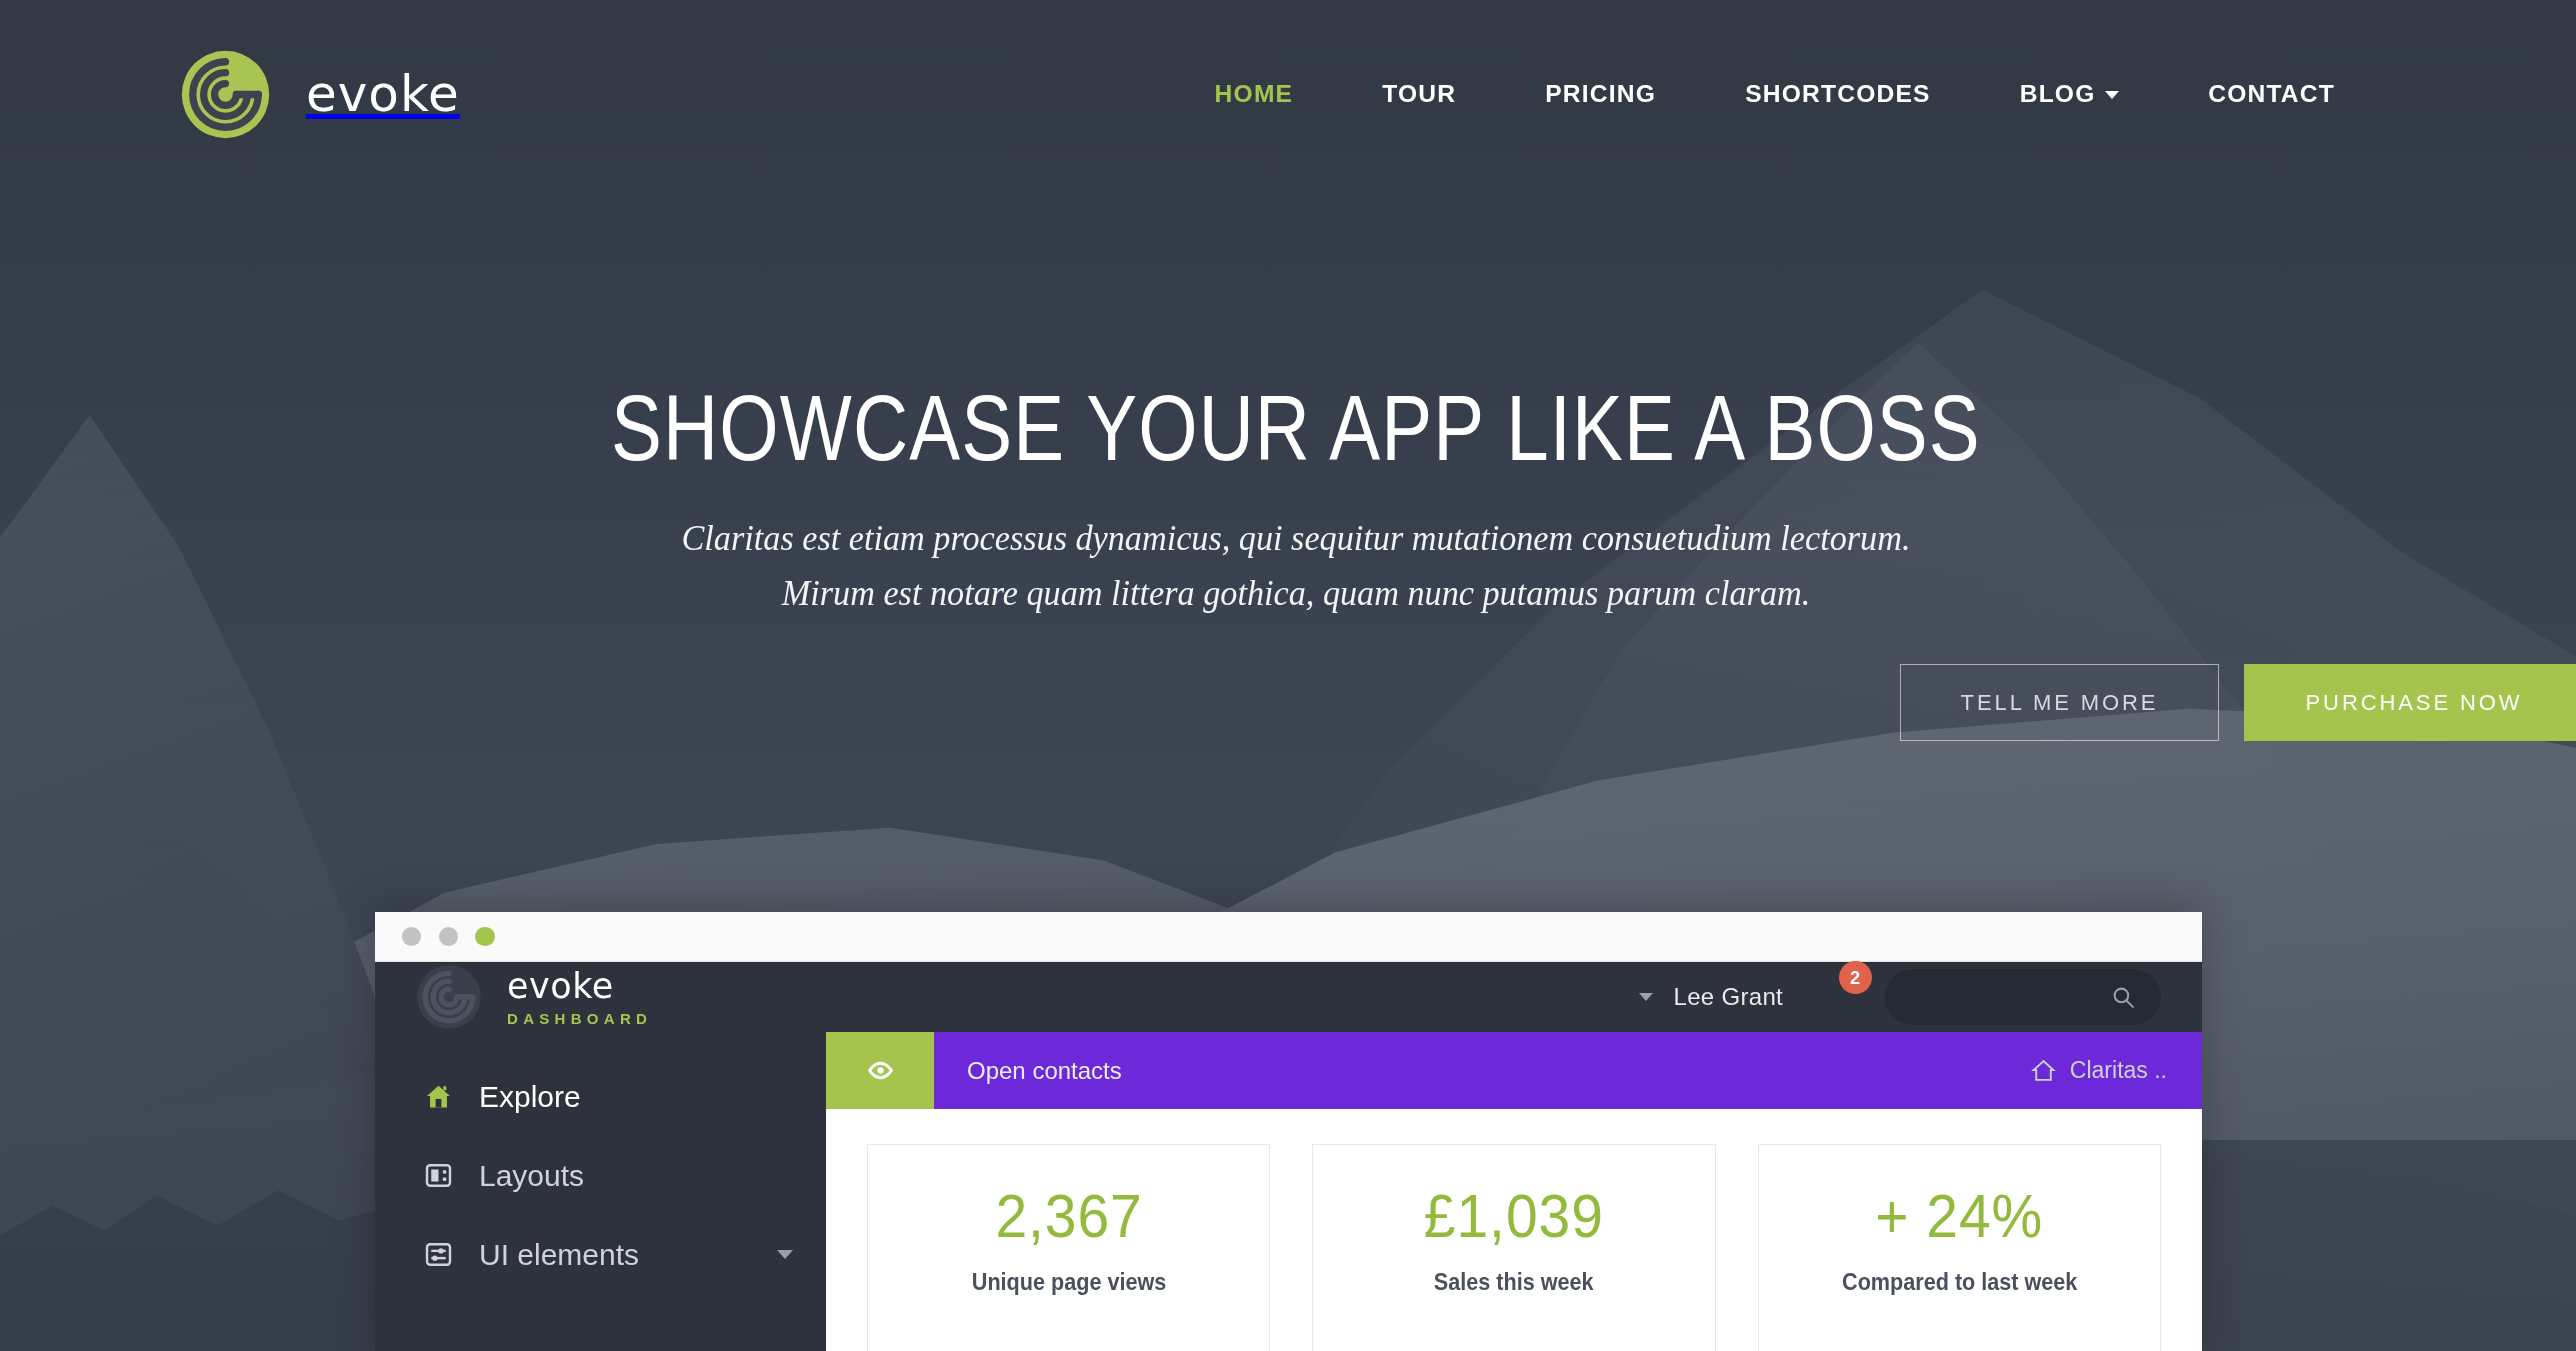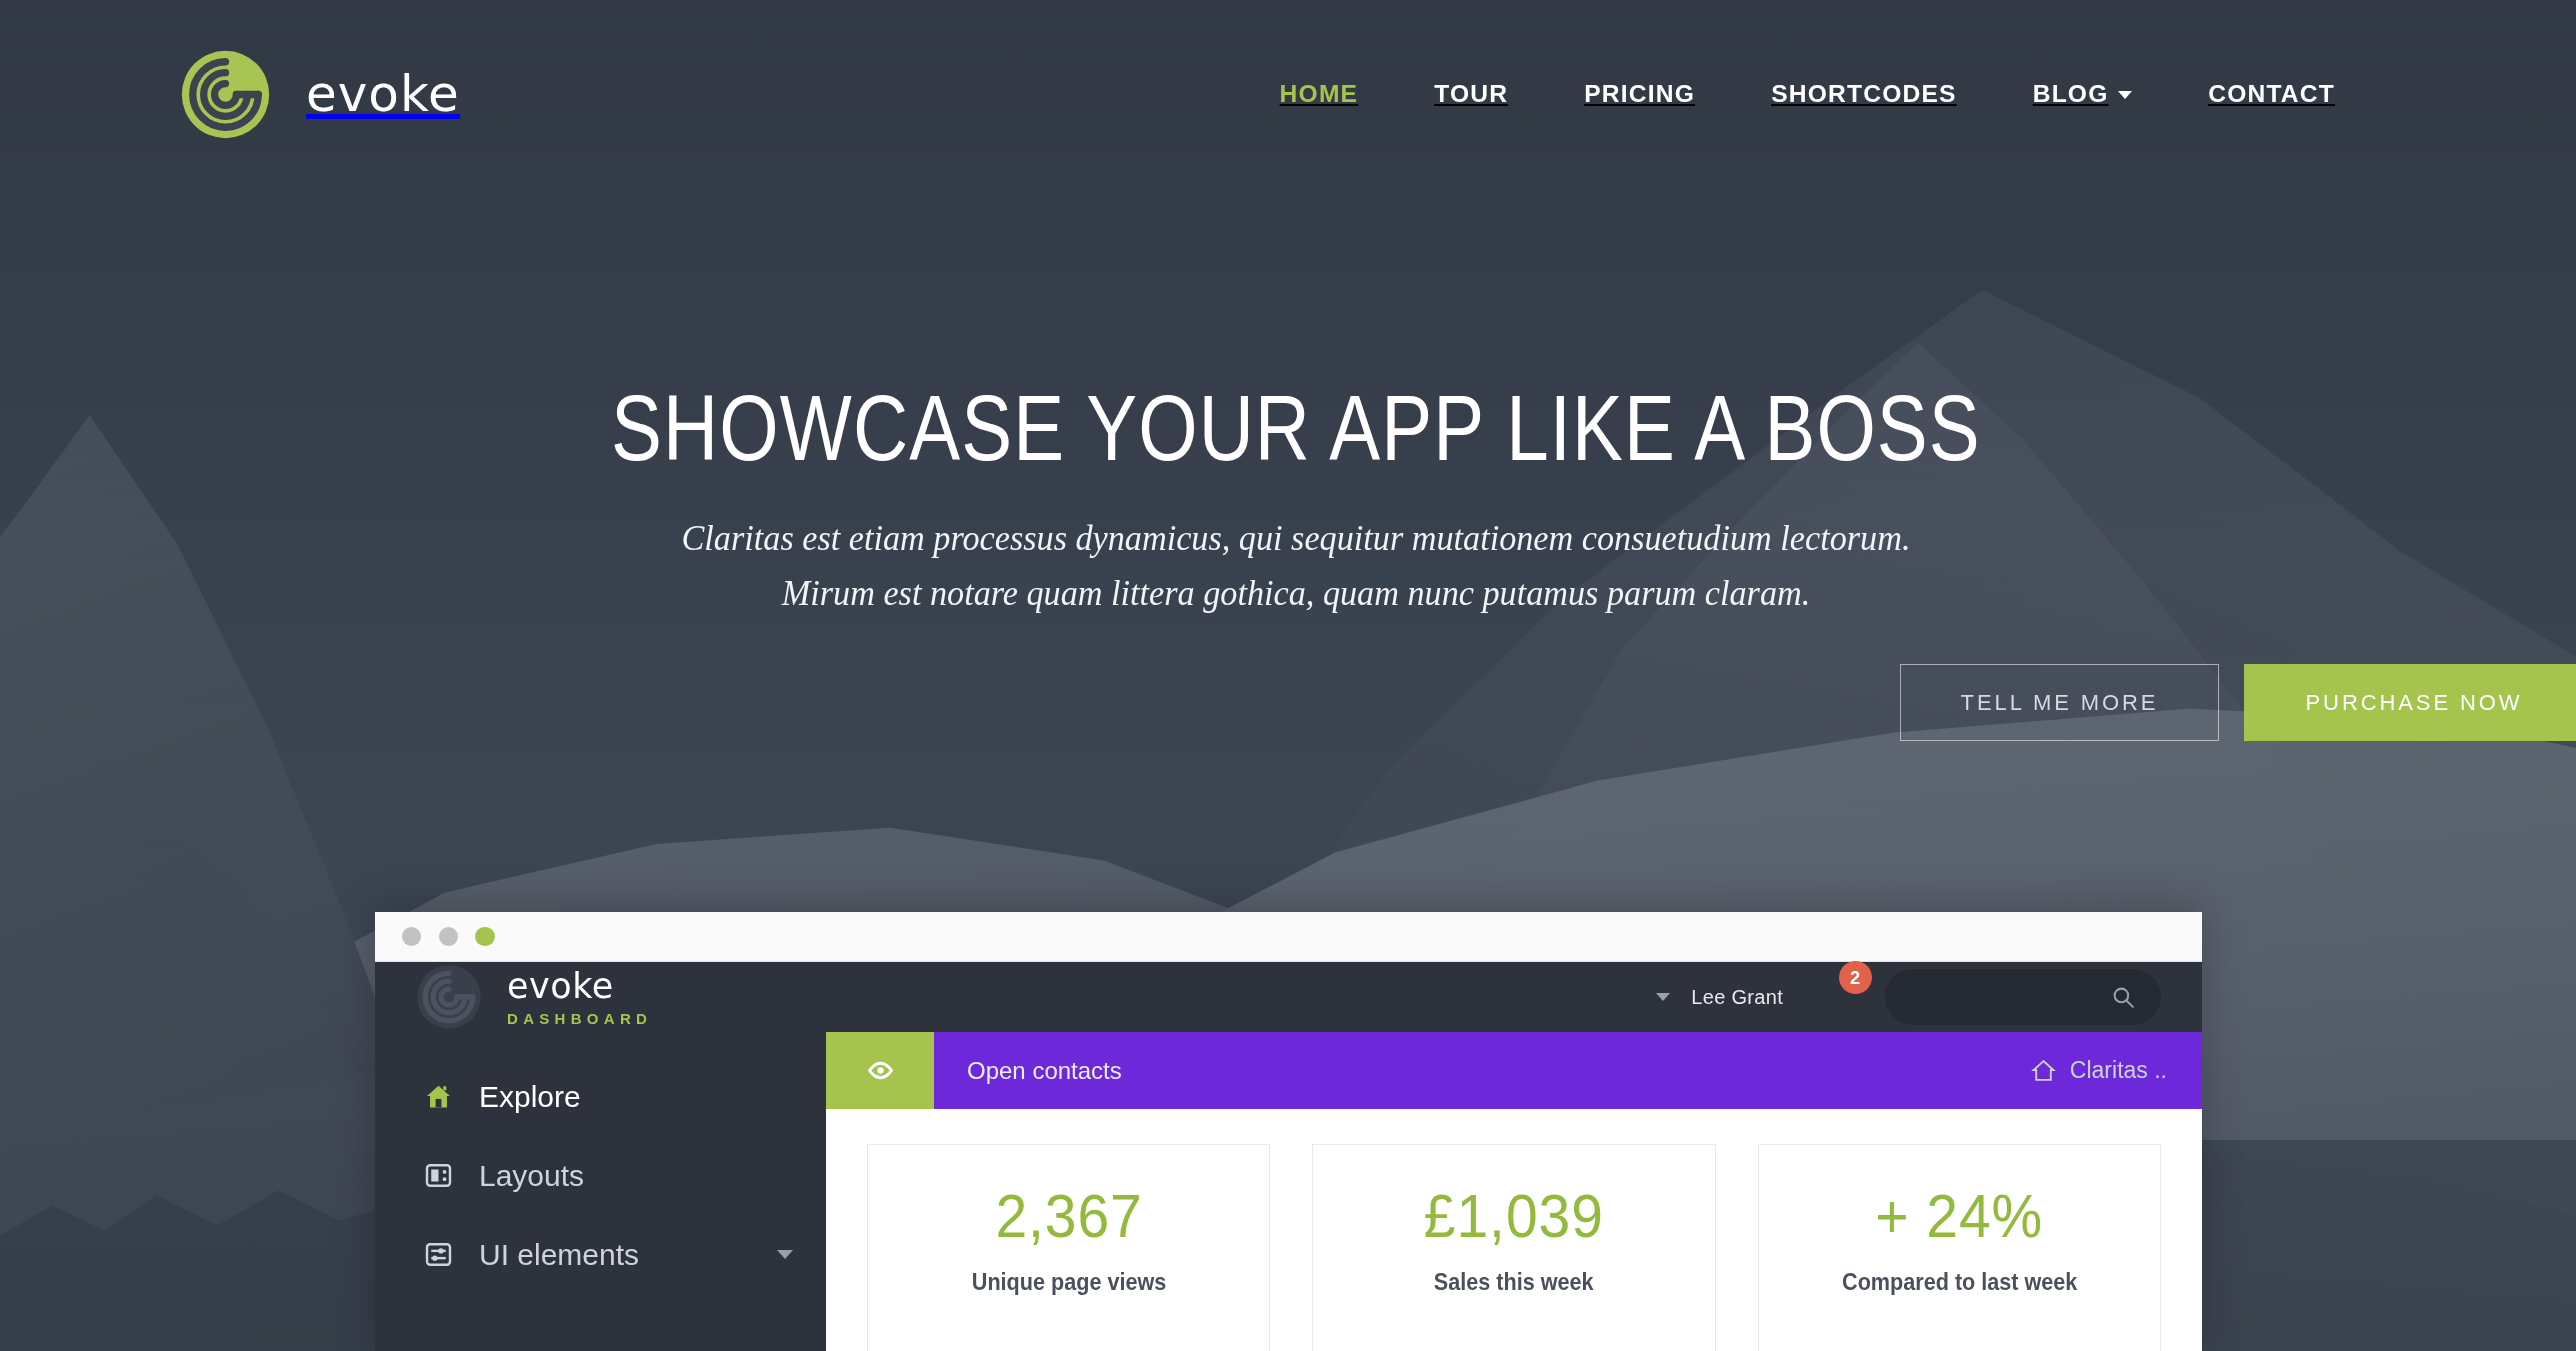--- a/index.html
+++ b/index.html
@@ -81,21 +81,21 @@
   .navbar {
     position:absolute; left:0; top:0; width:100%; height:188px;
     display:flex; align-items:center; z-index:30;
   }
   .brand { display:flex; align-items:center; margin-left:180px; gap:35px; }
   .logo-mark { width:91px; height:91px; flex:0 0 91px; }
   .brand-name {
     color:#ffffff; font-size:50px; font-weight:400; letter-spacing:1px;
     font-family:"DejaVu Sans", sans-serif;
   }
-  .nav-links { margin-left:auto; margin-right:203px; display:flex; align-items:flex-end; gap:0;text-decoration:underline; }
+  .nav-links { margin-left:auto; margin-right:203px; display:flex; align-items:flex-end; gap:13px; }
   .nav-link {
     color:#ffffff; font-size:24.6px; font-weight:700; letter-spacing:1.2px;
     text-decoration:none; padding:0 38px; white-space:nowrap;
     font-family:"Liberation Sans", sans-serif;
     display:flex; align-items:center; gap:9.7px;
   }
   .nav-link.active { color:#a5c44e; }
   .caret-down {
     width:0; height:0; border-left:7.7px solid transparent; border-right:7.7px solid transparent;
     border-top:8.7px solid #ffffff; display:inline-block; margin-top:2.9px;
@@ -155,21 +155,21 @@
     padding-left:41px; padding-right:41px;
   }
   .dash-brand { display:flex; align-items:center; gap:25px; }
   .dash-logo { width:66px; height:66px; flex:0 0 66px; }
   .dash-title { color:#ffffff; font-size:35px; font-weight:400; letter-spacing:0.5px;
     font-family:"DejaVu Sans", sans-serif; line-height:1.1; }
   .dash-sub { color:#a5c44e; font-size:15px; font-weight:700; letter-spacing:5.3px; margin-top:3.9px; }
 
   .topbar-right { margin-left:auto; display:flex; align-items:center; gap:21px; }
   .user-caret { width:0;height:0;border-left:7.7px solid transparent;border-right:7.7px solid transparent;border-top:8.7px solid #9aa0ab; }
-  .user-name { color:#e8eaed; font-size:20px; font-weight:400; letter-spacing:0.3px; }
+  .user-name { color:#e8eaed; font-size:24px; font-weight:400; letter-spacing:0.3px; }
   .avatar-wrap { position:relative; width:60px; height:60px; }
   .avatar {
     width:60px; height:60px; border-radius:50%; overflow:hidden;
     background:linear-gradient(135deg,#cdbba6 0%, #8d7a66 30%, #3b3b42 55%, #2a2a30 100%);
   }
   .avatar-badge {
     position:absolute; right:-7.7px; top:-5.8px; width:33px; height:33px; border-radius:50%;
     background:#e2614a; color:#fff; font-size:18.3px; font-weight:700;
     display:flex; align-items:center; justify-content:center;
   }

